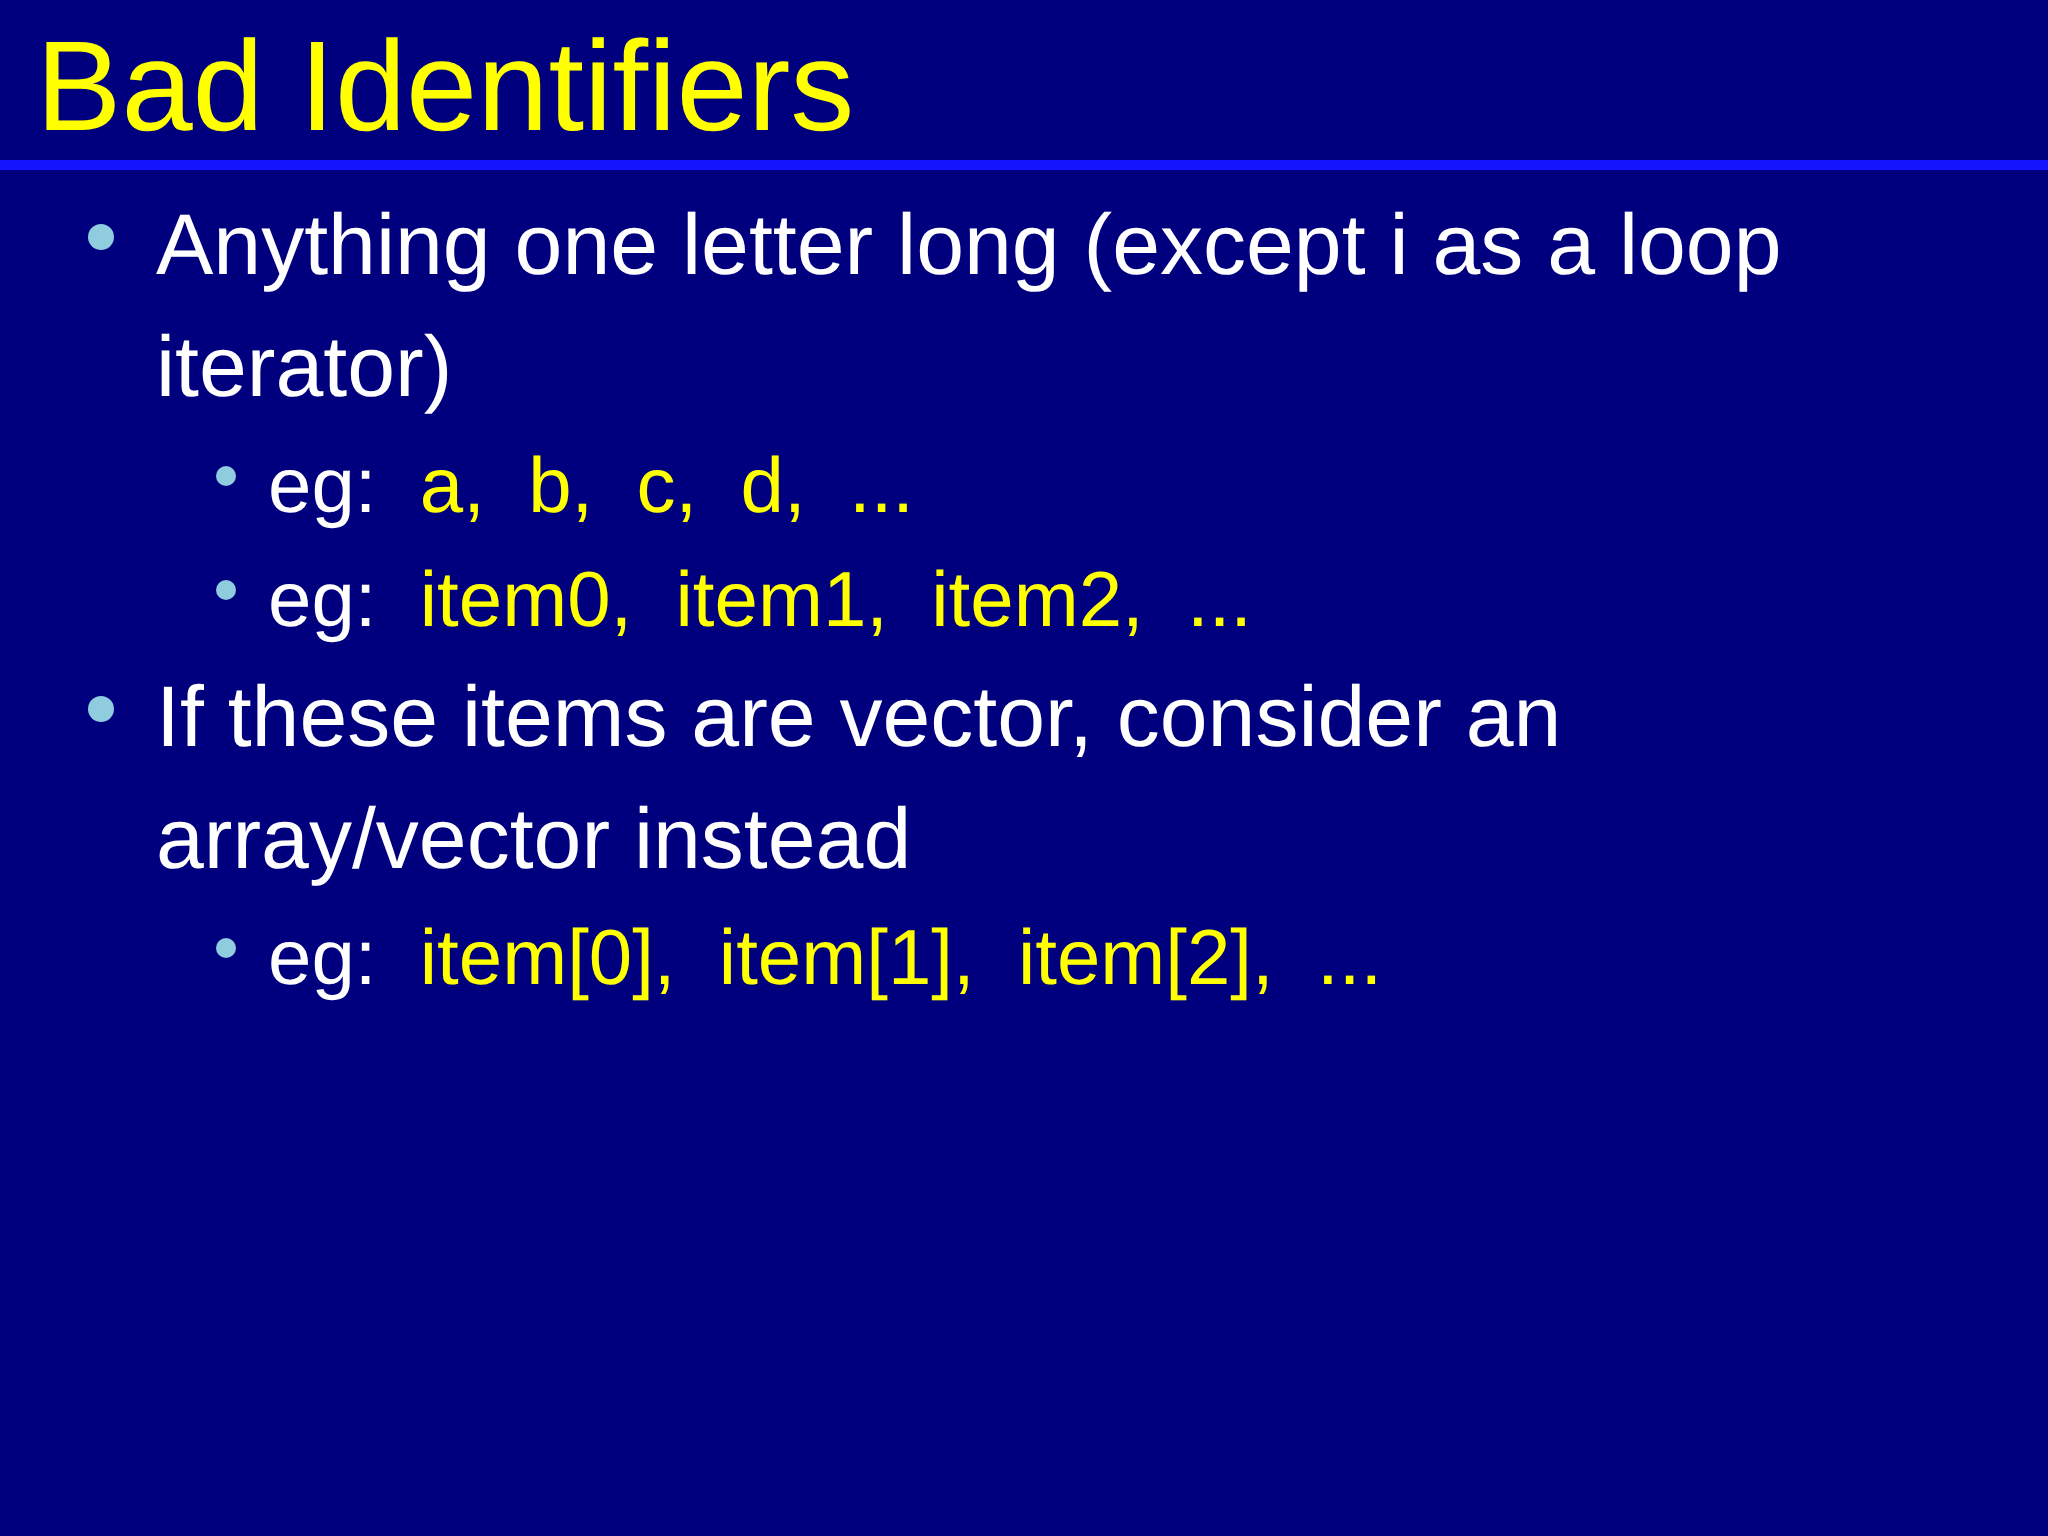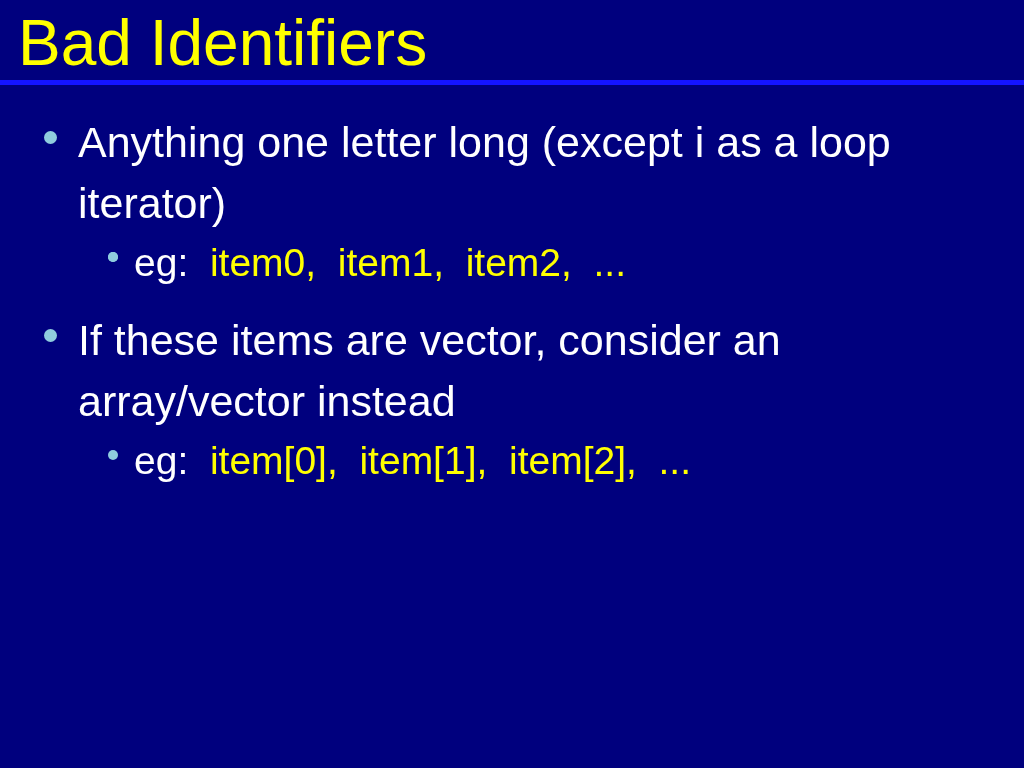--- a/index.html
+++ b/index.html
@@ -72,21 +72,20 @@
     height: 13px;
     border-radius: 50%;
     background: #8FCCDE;
   }
   .lvl1 .text {
     display: block;
     color: #FFFFFF;
     font-size: 43px;
     line-height: 61px;
     white-space: pre-wrap;
-    margin-top: 19px;
   }
 
   
   .lvl2 {
     padding-left: 134px;
     padding-right: 24px;
   }
   .lvl2 .marker {
     position: absolute;
     left: 108px;
@@ -119,20 +118,21 @@
 
   <div id="body-list">
 
     <div class="bullet-row lvl1">
       <span class="marker"></span>
       <span class="text">Anything one letter long (except i as a loop iterator)</span>
     </div>
 
     <div class="bullet-row lvl2">
       <span class="marker"></span>
+      <span class="text"><span>eg:  </span><span class="example">a,  b,  c,  d,  ...</span></span>
     </div>
 
 
     <div class="bullet-row lvl2">
       <span class="marker"></span>
       <span class="text"><span>eg:  </span><span class="example">item0,  item1,  item2,  ...</span></span>
     </div>
 
     <div class="bullet-row lvl1">
       <span class="marker"></span>

